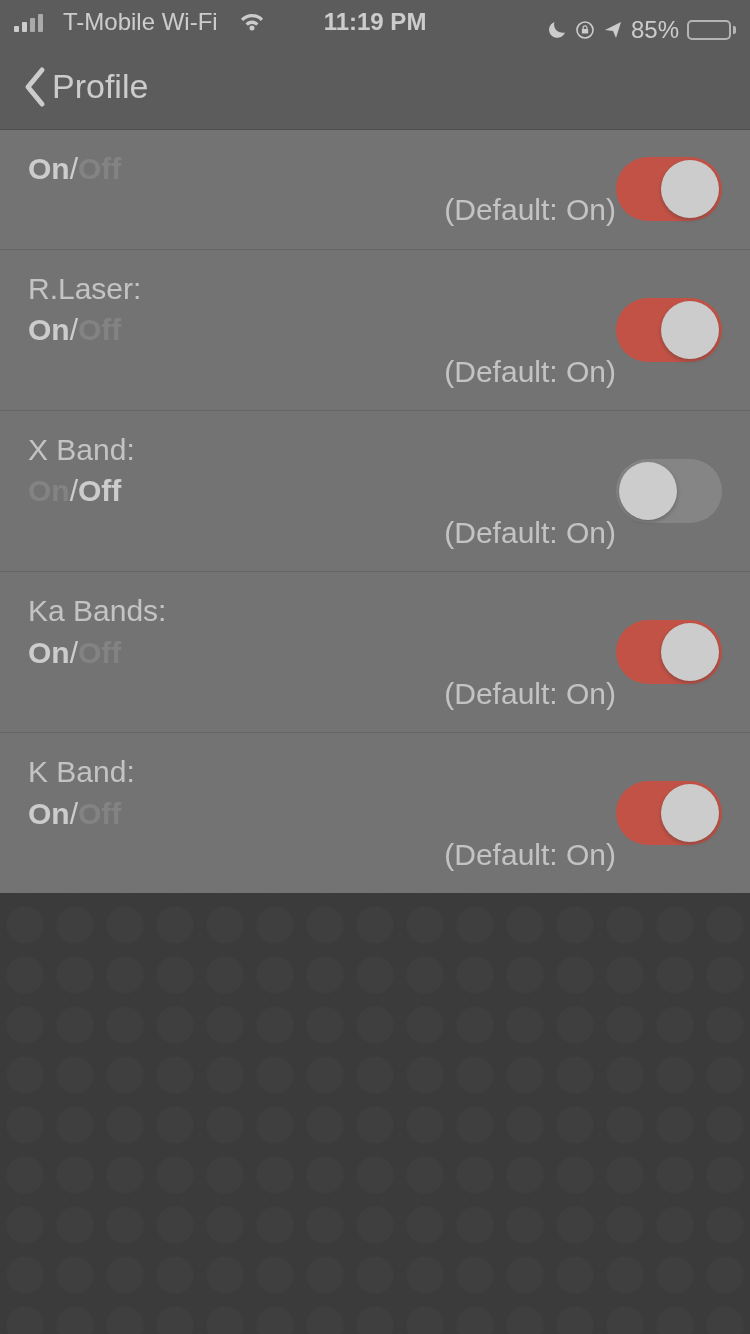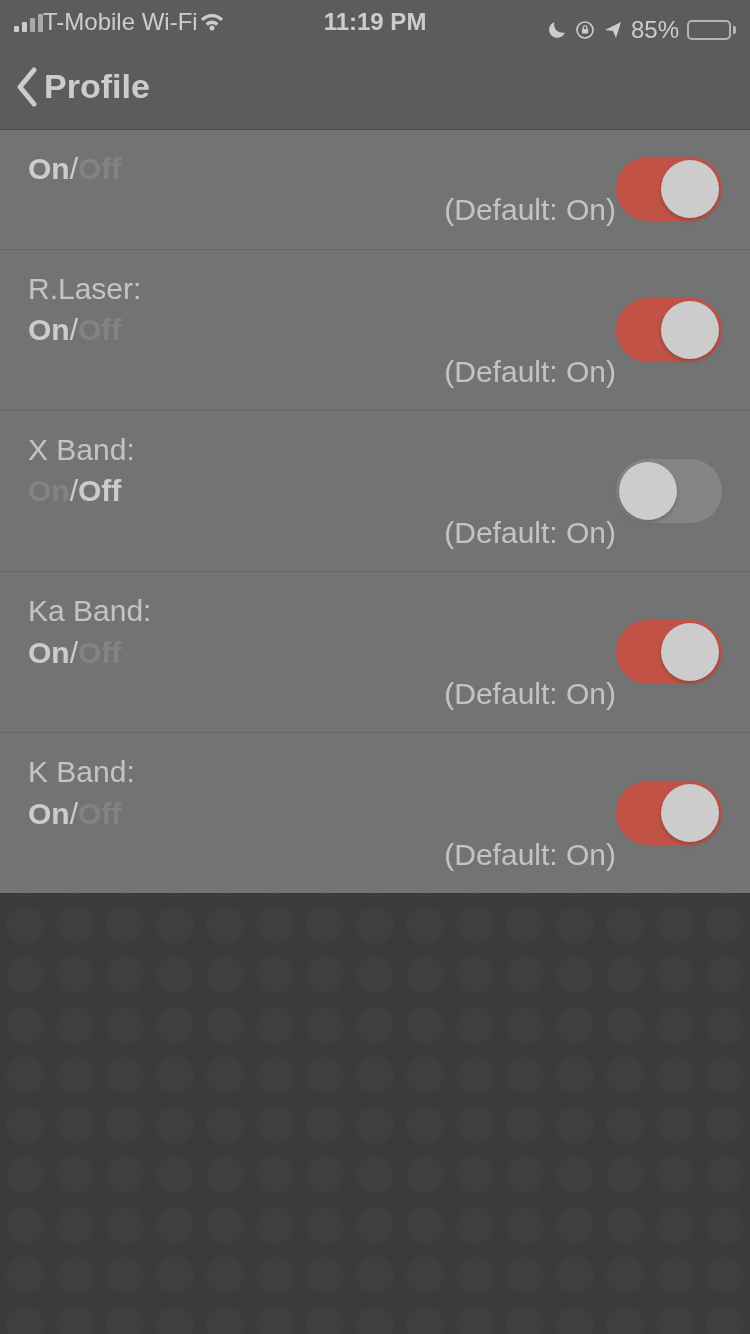--- a/index.html
+++ b/index.html
@@ -29,21 +29,21 @@
   
   .status-bar {
     position: relative; z-index: 2;
     height: 44px;
     display: flex; align-items: center;
     padding: 0 14px;
     font-size: 24px; font-weight: 500;
     color: #fff;
     background: #4b4b4b;
   }
-  .status-left { display:flex; align-items:center; gap:0; flex:1; }
+  .status-left { display:flex; align-items:center; gap:20px; flex:1; }
   .status-center { flex:0 0 auto; font-weight:600; }
   .status-right { display:flex; align-items:center; gap:8px; flex:1; justify-content:flex-end;margin-top:16px; }
 
   .signal-bars { display:flex; align-items:flex-end; gap:3px; height:20px; }
   .signal-bars span { width:5px; background:#c9c9c9; border-radius:1px; }
   .signal-bars span:nth-child(1){height:6px;}
   .signal-bars span:nth-child(2){height:10px;}
   .signal-bars span:nth-child(3){height:14px;}
   .signal-bars span:nth-child(4){height:18px;}
   .signal-bars span.active{background:#fff;}
@@ -64,22 +64,22 @@
   
   .nav-bar {
     position: relative; z-index: 2;
     height: 86px;
     background: #4b4b4b;
     display:flex; align-items:center;
     border-bottom:1px solid rgba(0,0,0,0.25);
   }
   .back-btn {
     display:flex; align-items:center; gap:4px;
-    padding-left:14px; cursor:pointer;
-    color:#fff; font-size:34px; font-weight:700;
+    padding-left:22px; cursor:pointer;
+    color:#fff; font-size:34px; font-weight:400;
   }
   .back-btn svg{display:block;}
   .nav-title {
     position:absolute; left:0; right:0; text-align:center;
     font-size:36px; font-weight:700; color:#000;
     pointer-events:none;
   }
 
   
   .list {
@@ -198,21 +198,21 @@
         <div><span class="name">X Band</span></div>
         <div class="state-line"><span class="state-dim">On</span><span class="sep">/</span><span class="state-off">Off</span></div>
         <div class="default-line">(Default: On)</div>
       </div>
       <div class="switch">
         <div class="knob"></div>
       </div>
     </div>
     <div class="row">
       <div class="row-text">
-        <div><span class="name">Ka Band</span></div>
+        <div><span class="name">Ka Bands</span></div>
         <div class="state-line"><span class="state-on">On</span><span class="sep">/</span><span class="state-dim">Off</span></div>
         <div class="default-line">(Default: On)</div>
       </div>
       <div class="switch on">
         <div class="knob"></div>
       </div>
     </div>
     <div class="row">
       <div class="row-text">
         <div><span class="name">K Band</span></div>

